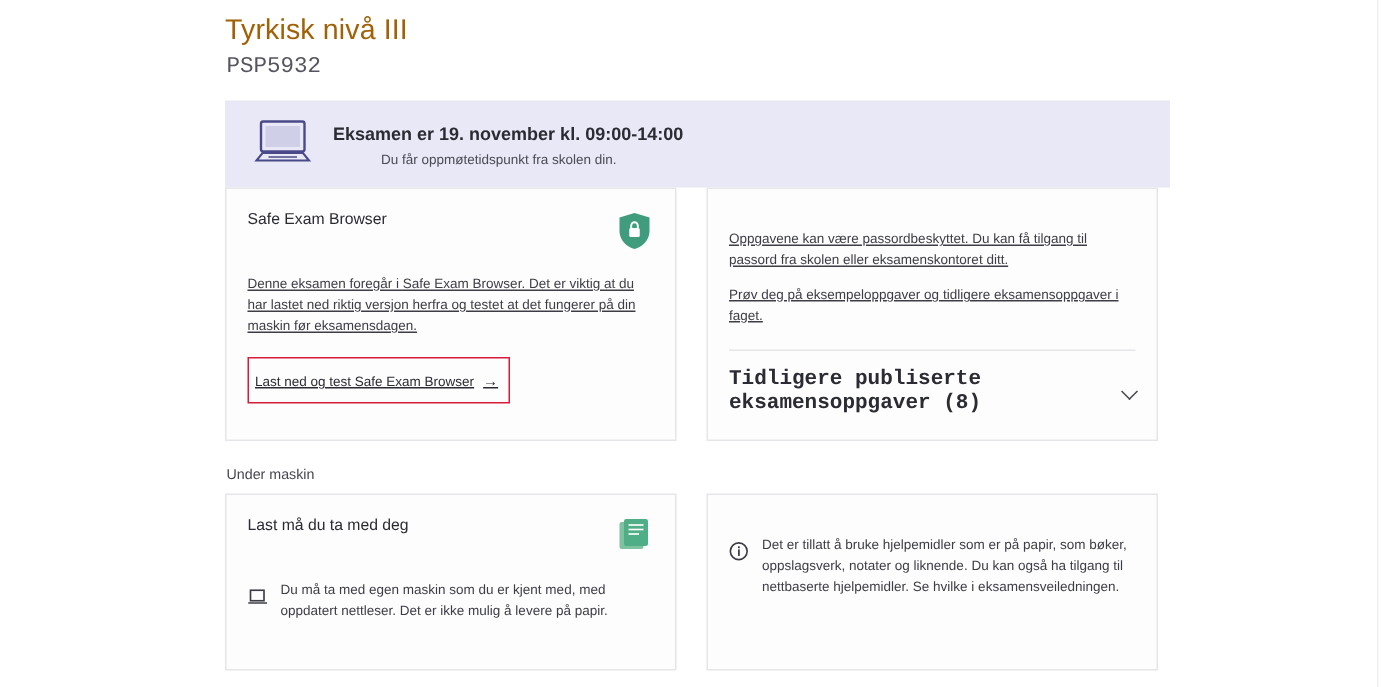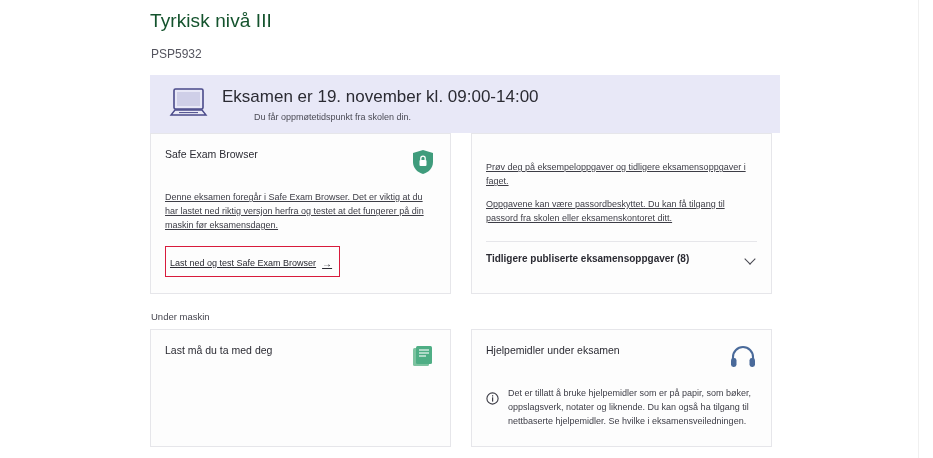--- a/index.html
+++ b/index.html
@@ -32,28 +32,29 @@
   }
   .content {
     position: absolute;
     left: 150px;
     top: 0;
     width: 630px;
   }
   .title {
     font-size: 19px;
     font-weight: normal;
-    color: #14532d;
-    margin: 10px 0 15px 0;
+    color: #a16207;
+    margin: 10px 0 4px 0;
     letter-spacing: 0.1px;
   }
   .subtitle {
-    font-size: 12px;
+    font-size: 15px;
     color: #55555f;
     margin: 3px 0 0 1px;
+    font-family: Liberation Mono, monospace;
   }
 
   
   .banner {
     margin-top: 14px;
     background: #e8e8f7;
     height: 58px;
     display: flex;
     align-items: center;
     padding: 0 14px;
@@ -64,22 +65,22 @@
     height: 44px;
     flex: 0 0 52px;
     display: flex;
     align-items: center;
     justify-content: center;
   }
   .banner-texts {
     margin-left: 6px;
   }
   .banner-title {
-    font-size: 17px;
-    font-weight: normal;
+    font-size: 12px;
+    font-weight: bold;
     color: #2b2b33;
     text-align: right;
   }
   .banner-sub {
     font-size: 9px;
     color: #4b4b55;
     margin-top: 5px;
     padding-left: 32px;
   }
 
@@ -154,23 +155,24 @@
     margin-top: 15px;
   }
   .accordion {
     display: flex;
     align-items: center;
     justify-content: space-between;
     padding-top: 11px;
     cursor: pointer;
   }
   .accordion-label {
-    font-size: 10px;
+    font-size: 14px;
     font-weight: bold;
     color: #2b2b33;
+    font-family: Liberation Mono, monospace;
   }
   .chev {
     width: 12px;
     height: 12px;
     position: relative;
   }
   .chev::before {
     content: "";
     position: absolute;
     left: 1px; top: 2px;
@@ -245,22 +247,22 @@
         <div class="cta-wrap">
           <a class="cta-link">
             <span>Last ned og test Safe Exam Browser</span>
             <span class="cta-arrow">→</span>
           </a>
         </div>
       </div>
 
       <div class="card tall">
         <div class="card-body">
+          <p>Oppgavene kan være passordbeskyttet. Du kan få tilgang til passord fra skolen eller eksamenskontoret ditt.</p>
           <p>Prøv deg på eksempeloppgaver og tidligere eksamensoppgaver i faget.</p>
-          <p>Oppgavene kan være passordbeskyttet. Du kan få tilgang til passord fra skolen eller eksamenskontoret ditt.</p>
         </div>
         <div class="divider"></div>
         <div class="accordion">
           <span class="accordion-label">Tidligere publiserte eksamensoppgaver (8)</span>
           <span class="chev"></span>
         </div>
       </div>
 
     </div>
 
@@ -274,33 +276,32 @@
           <div class="card-icon">
             <svg width="28" height="26" viewBox="0 0 28 26" aria-hidden="true">
               <rect x="5" y="4" width="16" height="18" rx="1.5" fill="#7dc3a0"></rect>
               <rect x="8" y="2" width="16" height="18" rx="1.5" fill="#4fae85"></rect>
               <line x1="11" y1="6" x2="21" y2="6" stroke="#ffffff" stroke-width="1.1"></line>
               <line x1="11" y1="9" x2="21" y2="9" stroke="#ffffff" stroke-width="1.1"></line>
               <line x1="11" y1="12" x2="18" y2="12" stroke="#ffffff" stroke-width="1.1"></line>
             </svg>
           </div>
         </div>
+        <div class="bullet-row">
+          <span class="bullet-icon">
+            <svg width="14" height="12" viewBox="0 0 14 12" aria-hidden="true">
+              <rect x="2" y="1.5" width="9" height="7" fill="none" stroke="#3d3d46" stroke-width="1.1"></rect>
+              <line x1="0.5" y1="10" x2="13" y2="10" stroke="#3d3d46" stroke-width="1.1"></line>
+            </svg>
+          </span>
+          <span class="bullet-text">Du må ta med egen maskin som du er kjent med, med oppdatert nettleser. Det er ikke mulig å levere på papir.</span>
+        </div>
       </div>
 
       <div class="card short">
-        <div class="card-head">
-          <div class="card-title">Hjelpemidler under eksamen</div>
-          <div class="card-icon">
-            <svg width="28" height="26" viewBox="0 0 28 26" aria-hidden="true">
-              <path d="M4 16 V13 a10 10 0 0 1 20 0 V16" fill="none" stroke="#4a6a9a" stroke-width="2.1"></path>
-              <rect x="2" y="14" width="5.5" height="9" rx="2.4" fill="#4a6a9a"></rect>
-              <rect x="20.5" y="14" width="5.5" height="9" rx="2.4" fill="#4a6a9a"></rect>
-            </svg>
-          </div>
-        </div>
         <div class="bullet-row">
           <span class="bullet-icon">
             <svg width="13" height="13" viewBox="0 0 13 13" aria-hidden="true">
               <circle cx="6.5" cy="6.5" r="5.6" fill="none" stroke="#3d3d46" stroke-width="1.1"></circle>
               <rect x="6" y="5.3" width="1.2" height="4.3" fill="#3d3d46"></rect>
               <rect x="6" y="3.2" width="1.2" height="1.3" fill="#3d3d46"></rect>
             </svg>
           </span>
           <span class="bullet-text">Det er tillatt å bruke hjelpemidler som er på papir, som bøker, oppslagsverk, notater og liknende. Du kan også ha tilgang til nettbaserte hjelpemidler. Se hvilke i eksamensveiledningen.</span>
         </div>

